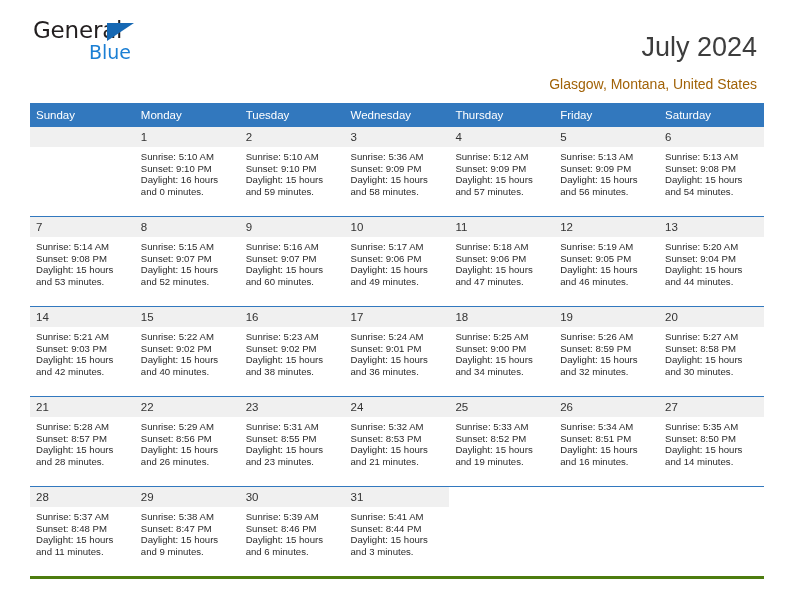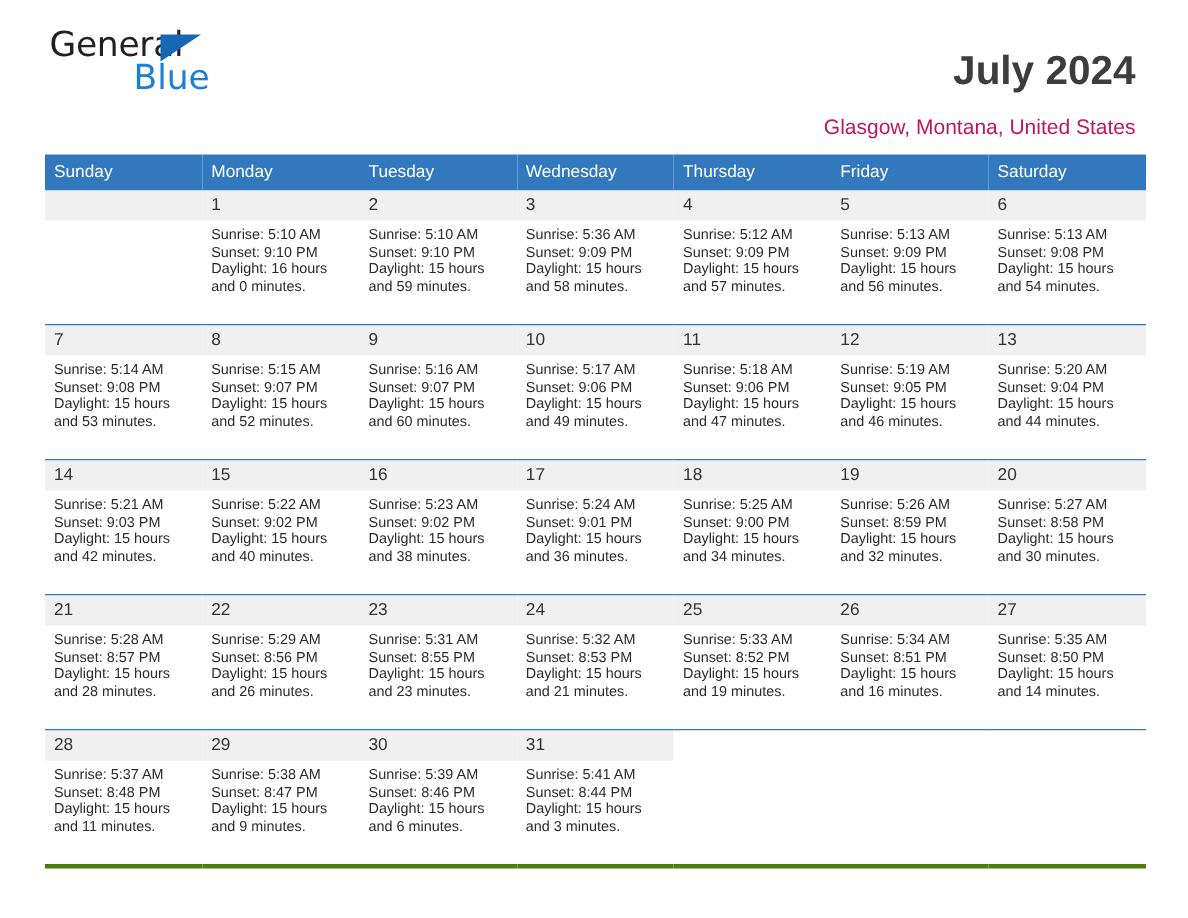--- a/index.html
+++ b/index.html
@@ -52,43 +52,43 @@
     top: 4px;
     width: 0;
     height: 0;
     border-left: 27px solid #1668b3;
     border-bottom: 18px solid transparent;
   }
   .logo-blue {
     position: absolute;
     left: 56px;
     top: 22px;
-    font-size: 23px;
+    font-size: 19px;
     color: #1b7fd4;
     font-family: "DejaVu Sans", sans-serif;
     line-height: 23px;
   }
 
   .title-block {
     position: absolute;
     right: 35px;
     top: 30px;
     text-align: right;
   }
   .cal-title {
     font-size: 27px;
     color: #3d3d3d;
     line-height: 34px;
-    font-weight: bold;
+    font-weight: normal;
     margin: 0;
     white-space: nowrap;
   }
   .cal-subtitle {
     font-size: 14px;
-    color: #be185d;
+    color: #a16207;
     line-height: 20px;
     margin: 10px 0 0 0;
     white-space: nowrap;
   }
 
   
   .calendar {
     position: absolute;
     left: 30px;
     top: 103px;

